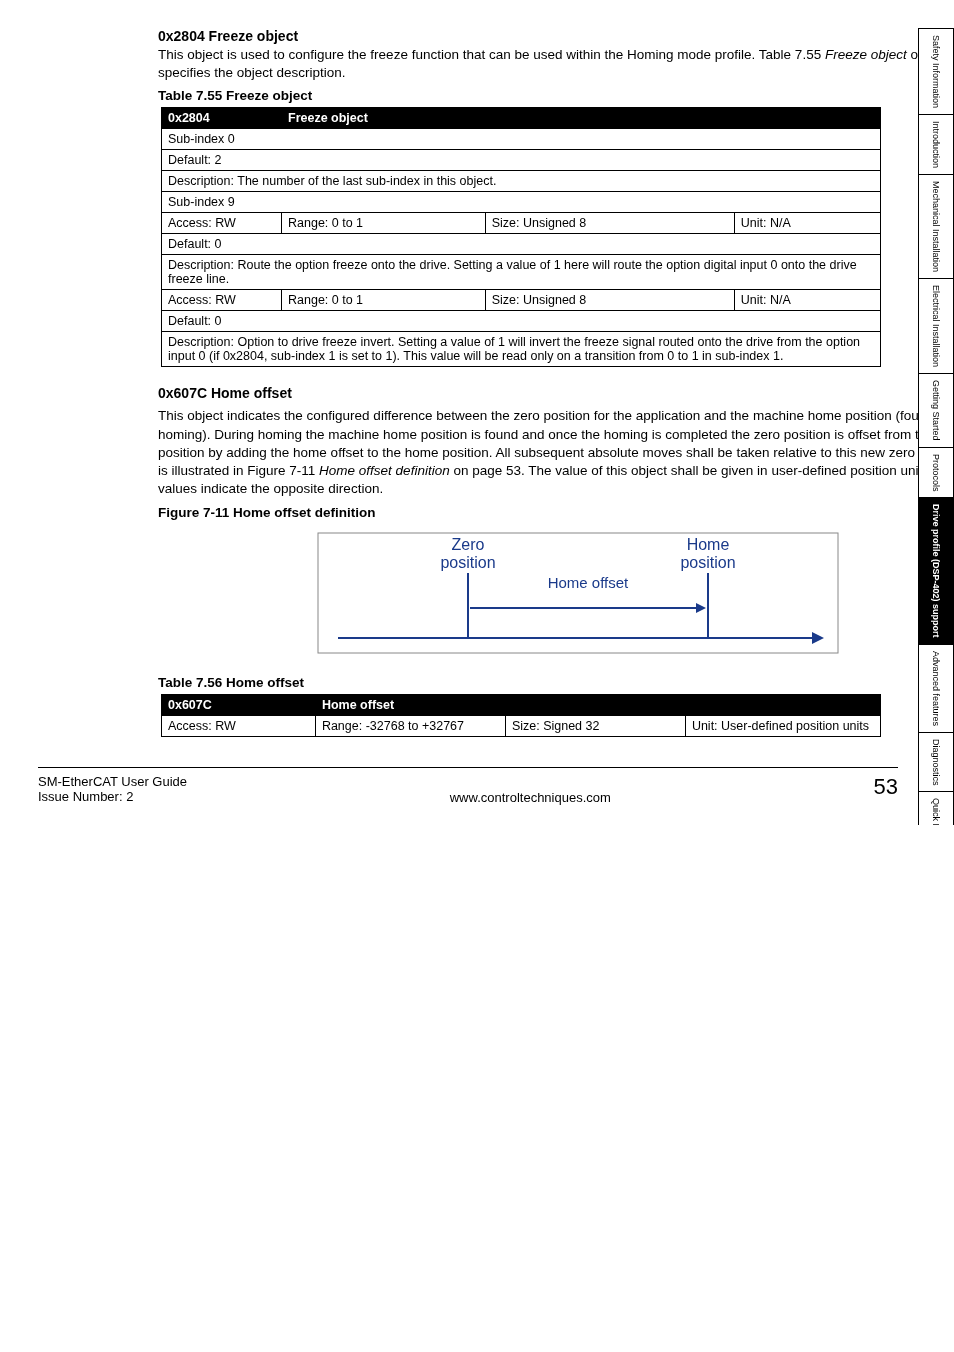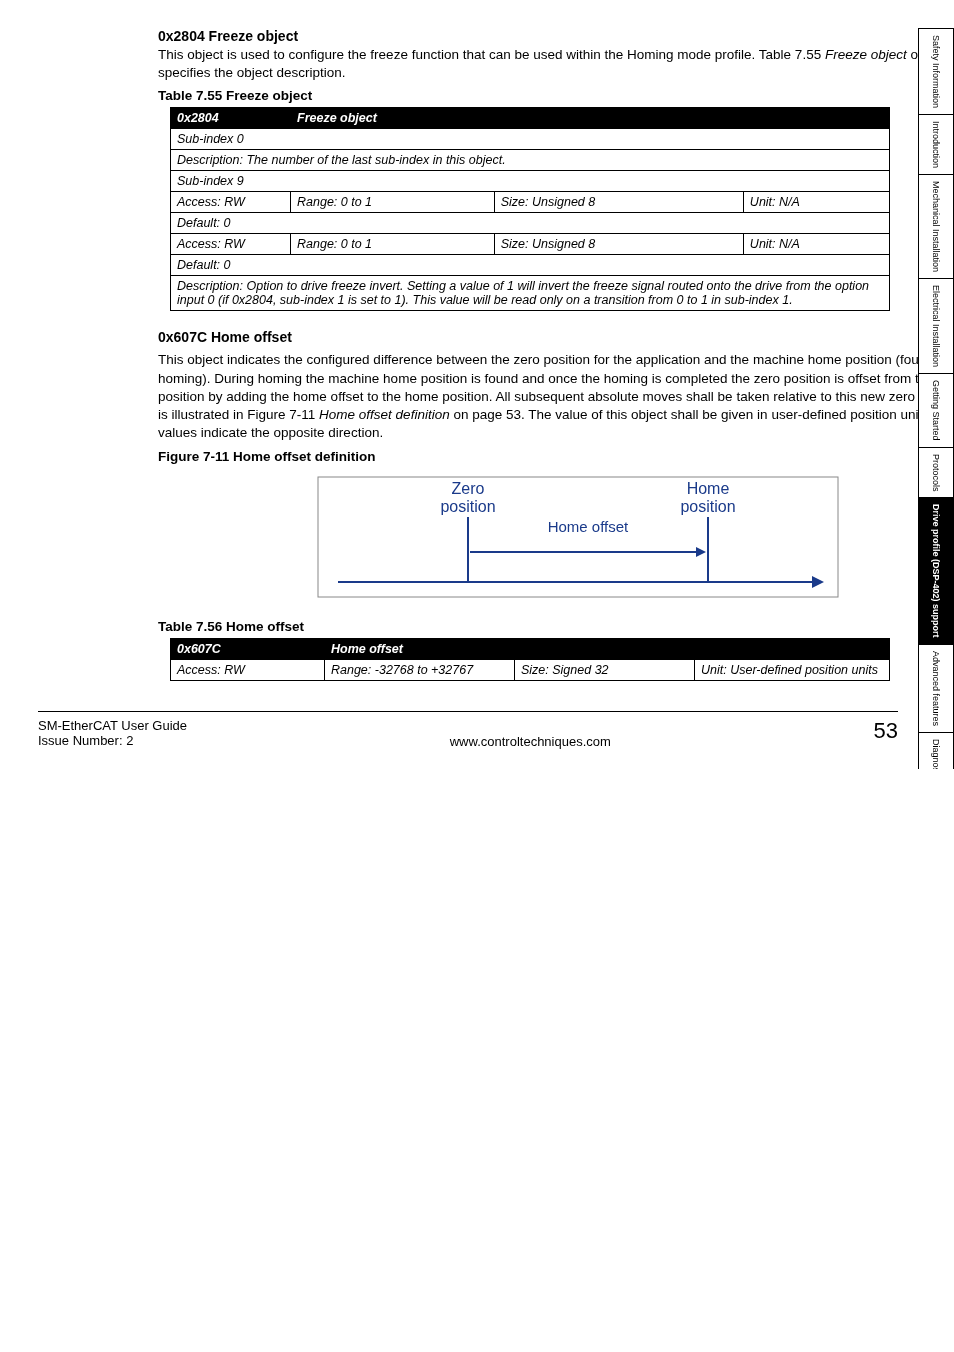--- a/index.html
+++ b/index.html
@@ -64,22 +64,21 @@
     font-weight: bold;
     font-size: 13.5px;
     margin-top: 6px;
     margin-bottom: 4px;
   }
   table.obj {
     width: 720px;
     border-collapse: collapse;
     font-size: 12.5px;
     margin-bottom: 18px;
-    margin-left: 12px;
-    font-style: italic;
+    margin-left: 3px;
   }
   table.obj td, table.obj th {
     border: 1px solid #000;
     padding: 3px 6px;
     text-align: left;
     vertical-align: top;
   }
   table.obj .hdr {
     background: #000;
     color: #fff;
@@ -135,33 +134,39 @@
   <table class="obj">
     <tbody>
         <tr>
       <td class="hdr" style="width:120px">0x2804</td>
       <td class="hdr" colspan="3">Freeze object</td>
     </tr>
     <tr>
           <td colspan="4">Sub-index 0</td>
         </tr>
     <tr>
+          <td colspan="4">Default: 2</td>
+        </tr>
+    <tr>
           <td colspan="4">Description: The number of the last sub-index in this object.</td>
         </tr>
     <tr>
           <td colspan="4">Sub-index 9</td>
         </tr>
     <tr>
       <td>Access: RW</td>
       <td>Range: 0 to 1</td>
       <td>Size: Unsigned 8</td>
       <td>Unit: N/A</td>
     </tr>
     <tr>
           <td colspan="4">Default: 0</td>
+        </tr>
+    <tr>
+          <td colspan="4">Description: Route the option freeze onto the drive. Setting a value of 1 here will route the option digital input 0 onto the drive freeze line.</td>
         </tr>
     <tr>
       <td>Access: RW</td>
       <td>Range: 0 to 1</td>
       <td>Size: Unsigned 8</td>
       <td>Unit: N/A</td>
     </tr>
     <tr>
           <td colspan="4">Default: 0</td>
         </tr>

